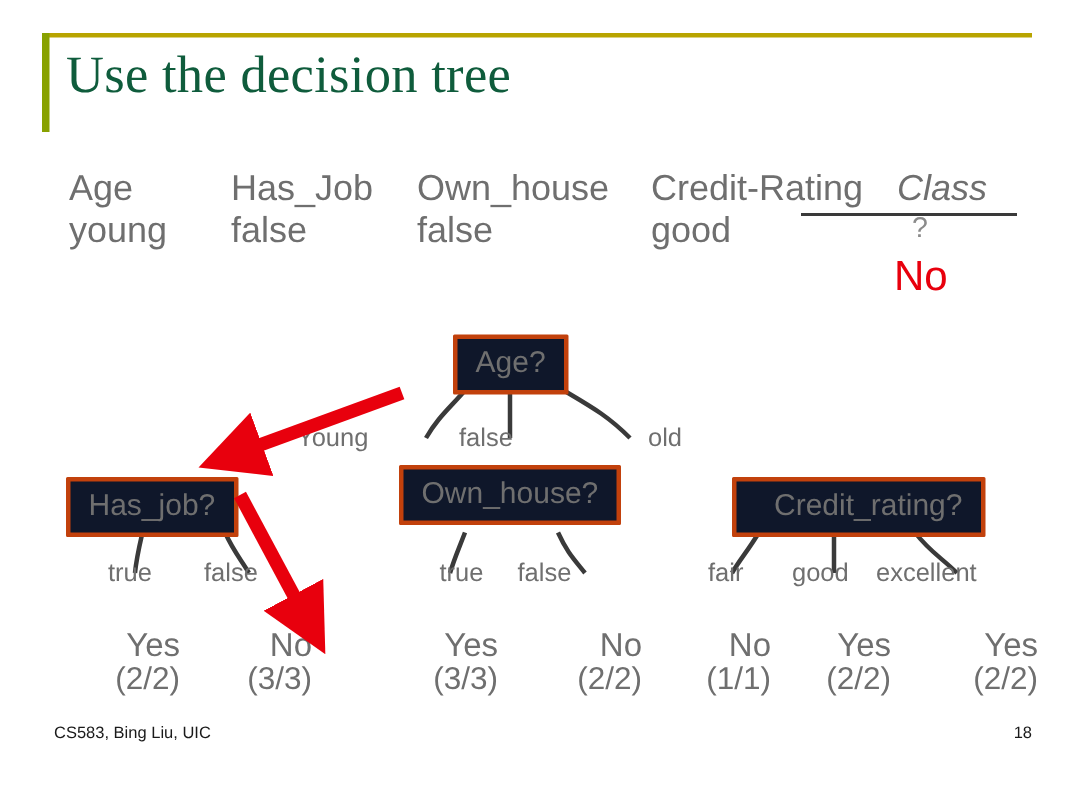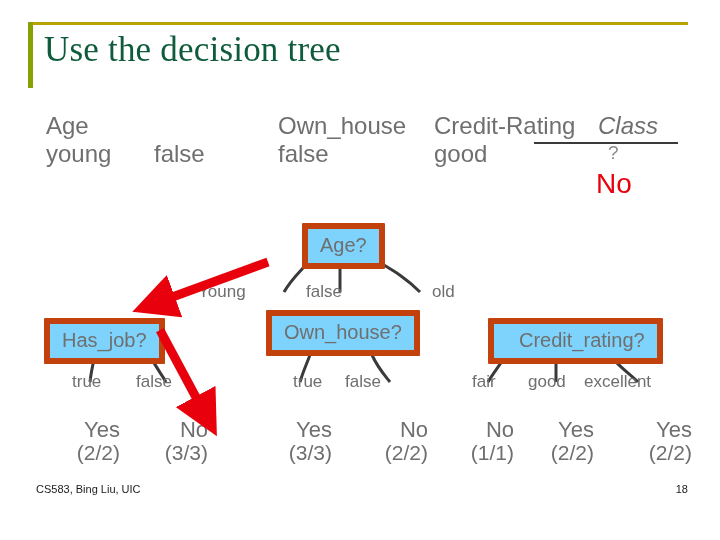--- a/index.html
+++ b/index.html
@@ -103,22 +103,22 @@
   
   .tree {
     position: absolute;
     left: 0;
     top: 200px;
     width: 720px;
     height: 290px;
   }
   .node {
     position: absolute;
-    border: 6px solid #c2410c;
-    background: #7dd3fc;
+    border: 3px solid #c2410c;
+    background: #0f172a;
     color: #6f6f6f;
     font-family: "Liberation Sans", sans-serif;
     font-size: 20px;
     padding: 5px 12px 6px 12px;
     white-space: nowrap;
     border-radius: 1px;
   }
   .edge-label {
     position: absolute;
     color: #6f6f6f;
@@ -175,20 +175,21 @@
 
 <div class="slide">
 
   <div class="title-rule"></div>
   <div class="title-bar-vert"></div>
   <div class="slide-title">Use the decision tree</div>
 
   <div class="attr-table">
     <div class="attr-row attr-header">
       <span class="attr-cell c0">Age</span>
+      <span class="attr-cell c1">Has_Job</span>
       <span class="attr-cell c2">Own_house</span>
       <span class="attr-cell c3">Credit-Rating</span>
       <span class="attr-cell c4">Class</span>
     </div>
     <div class="attr-row">
       <span class="attr-cell c0">young</span>
       <span class="attr-cell c1">false</span>
       <span class="attr-cell c2">false</span>
       <span class="attr-cell c3">good</span>
     </div>

